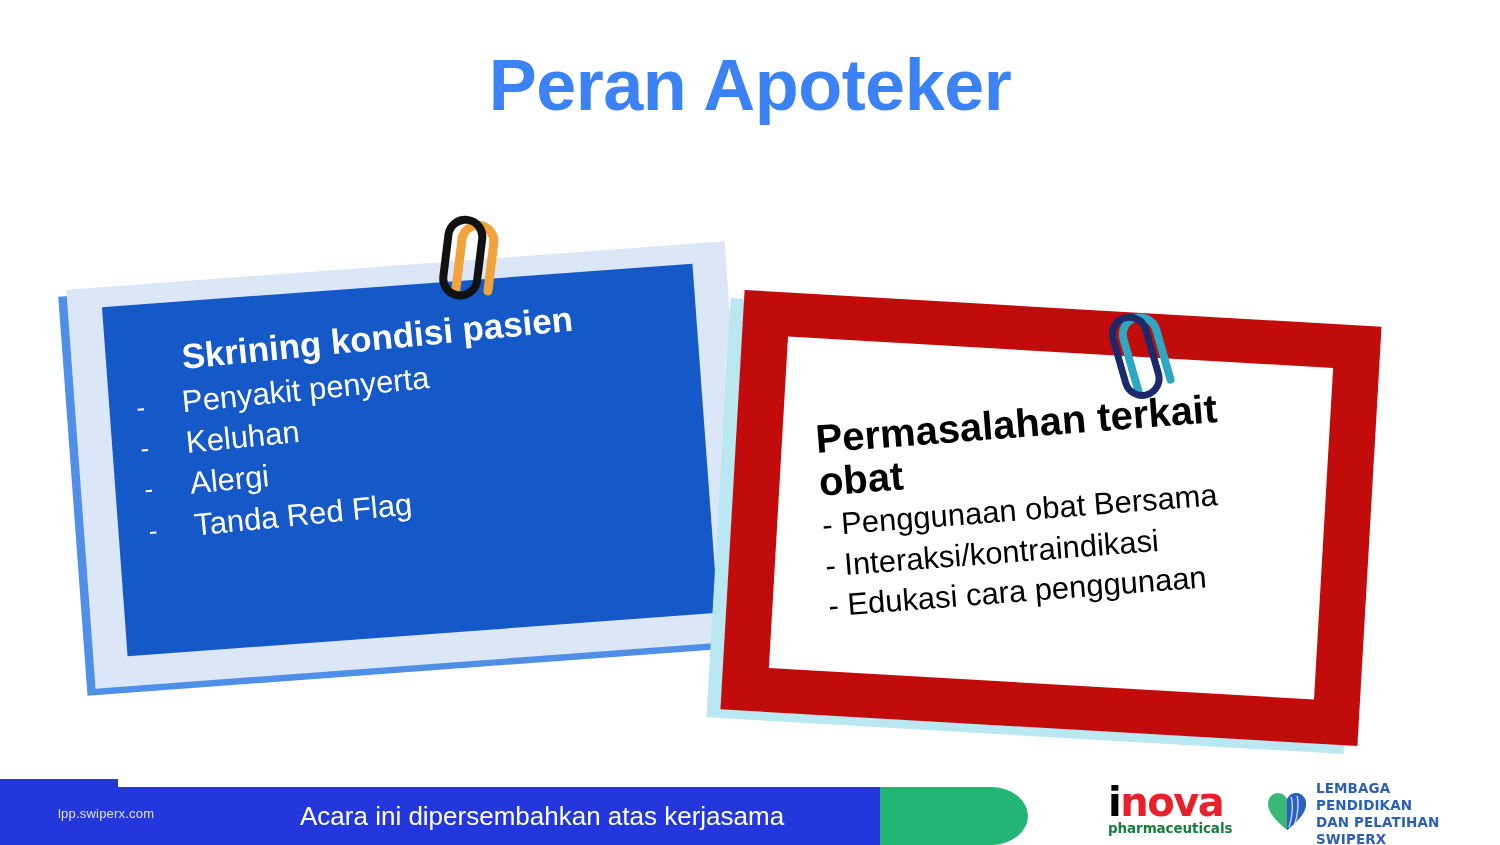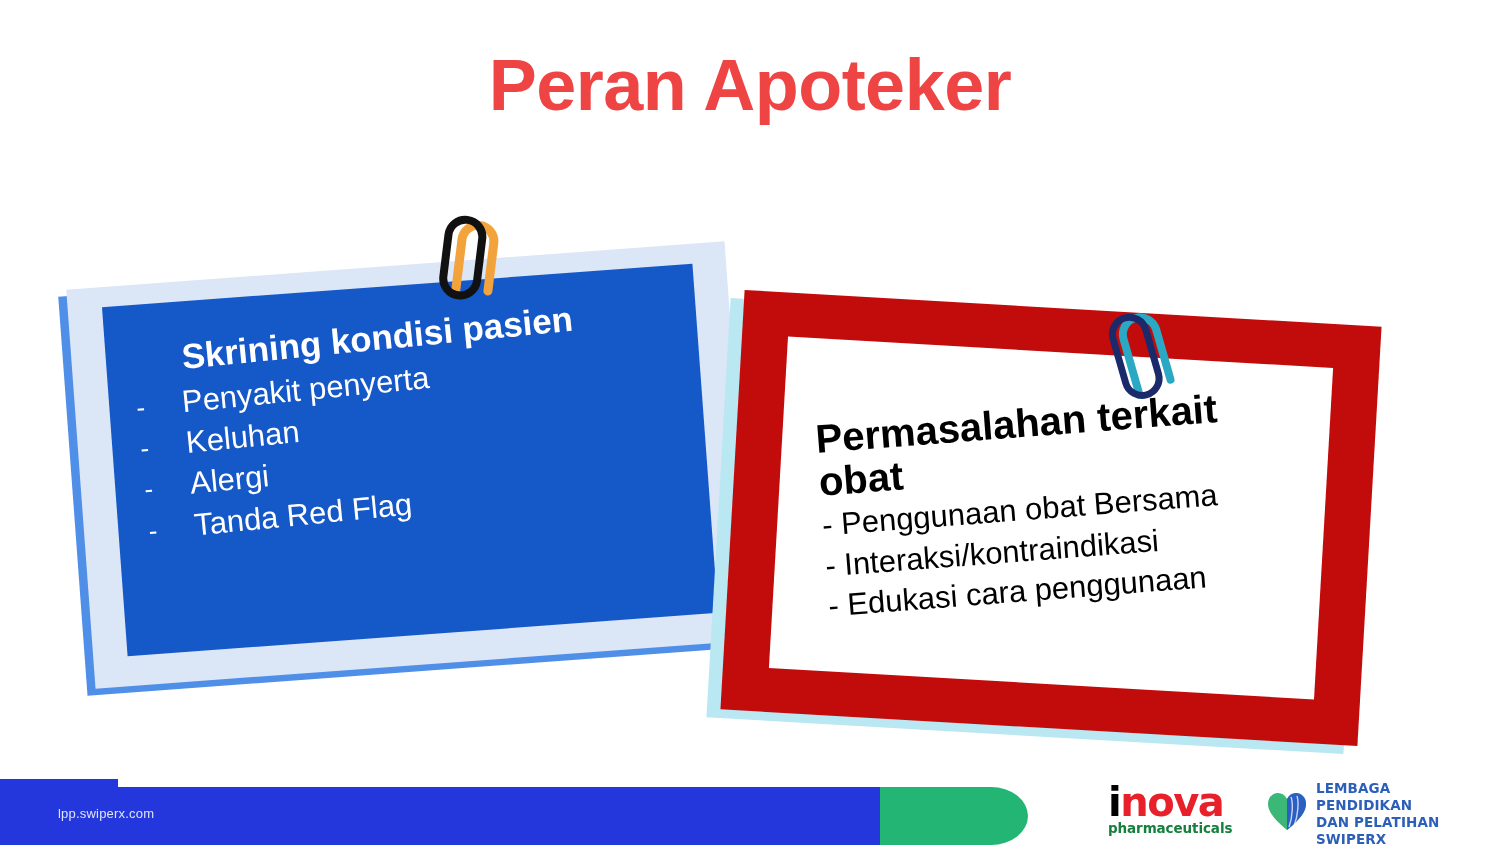--- a/index.html
+++ b/index.html
@@ -20,21 +20,21 @@
 
   
   .slide-title {
     position: absolute;
     left: 0;
     top: 48px;
     width: 1500px;
     text-align: center;
     font-size: 72px;
     font-weight: bold;
-    color: #ef4444;
+    color: #3b82f6;
     letter-spacing: -0.5px;
     line-height: 1.05;
   }
 
   
   .blue-card-wrap {
     position: absolute;
     left: 72px;
     top: 232px;
     width: 690px;
@@ -350,20 +350,21 @@
         <rect x="20" y="12" width="34" height="80" rx="17" ry="17" fill="none" stroke="#1b2a6b" stroke-width="7"></rect>
       </g>
     </svg>
   </div>
 
   <div class="footer-blue-left"></div>
   <div class="footer-blue-bar"></div>
   <div class="footer-green"></div>
 
   <div class="footer-url">lpp.swiperx.com</div>
+  <div class="footer-caption">Acara ini dipersembahkan atas kerjasama</div>
 
   <div class="inova-logo">
     <div class="inova-word">
       <span class="inova-i">i</span><span class="inova-nova">nova</span>
     </div>
     <div class="inova-sub">pharmaceuticals</div>
   </div>
 
   <div class="swiperx-logo">
     <span>

